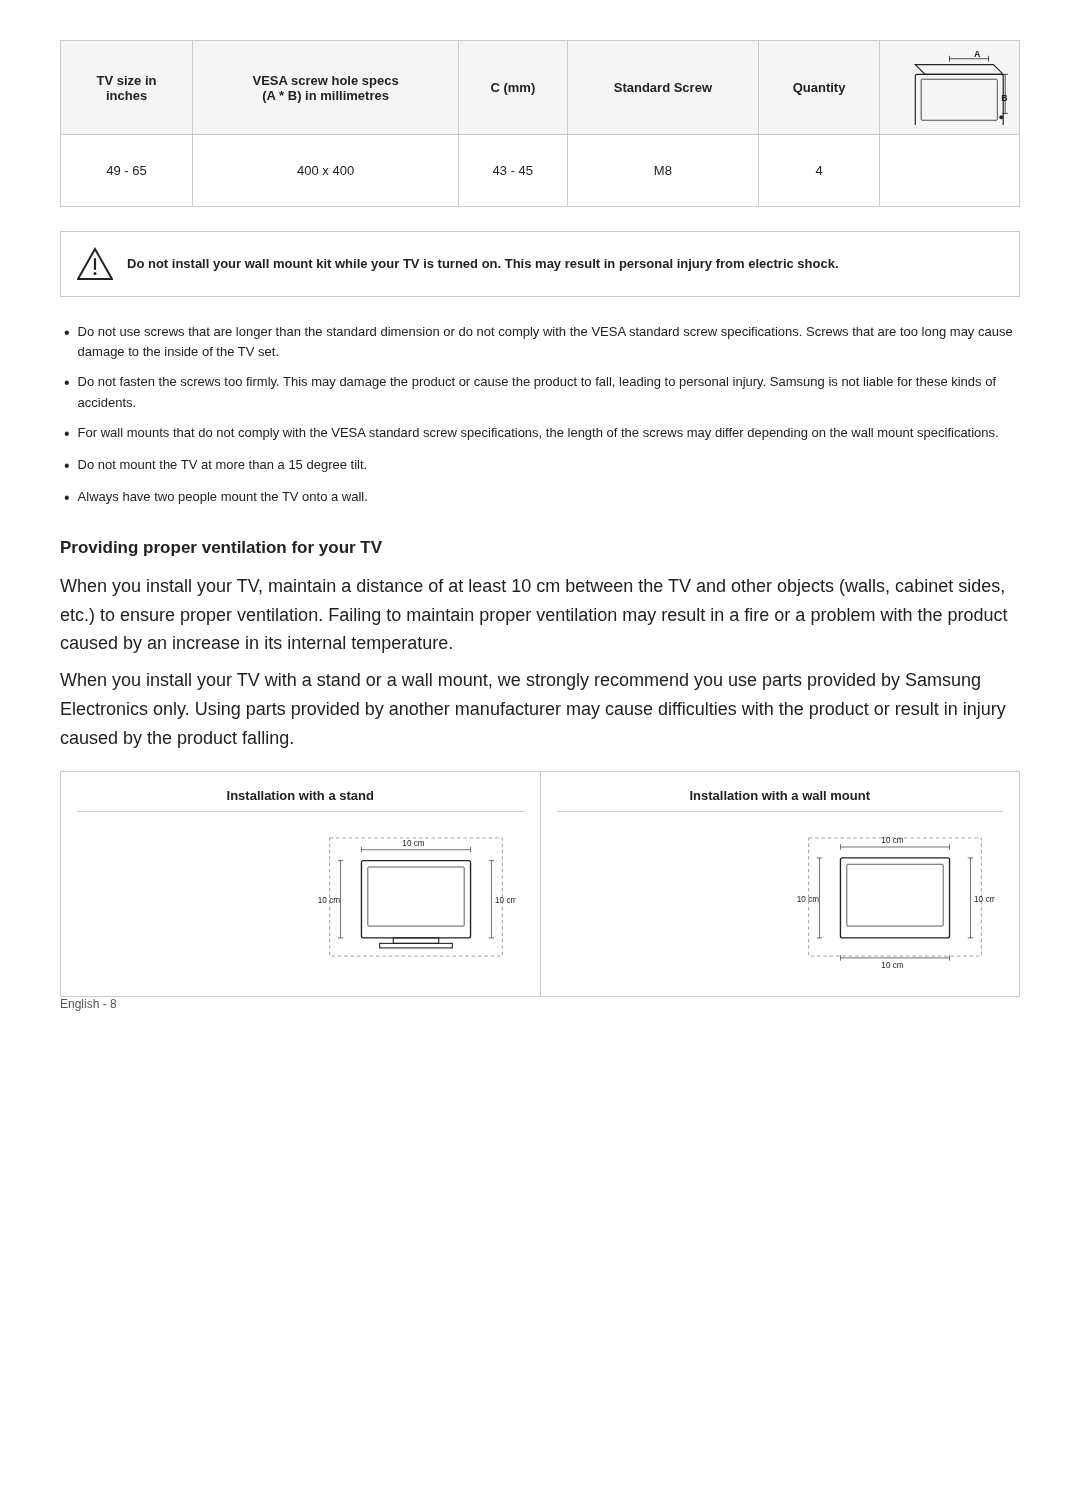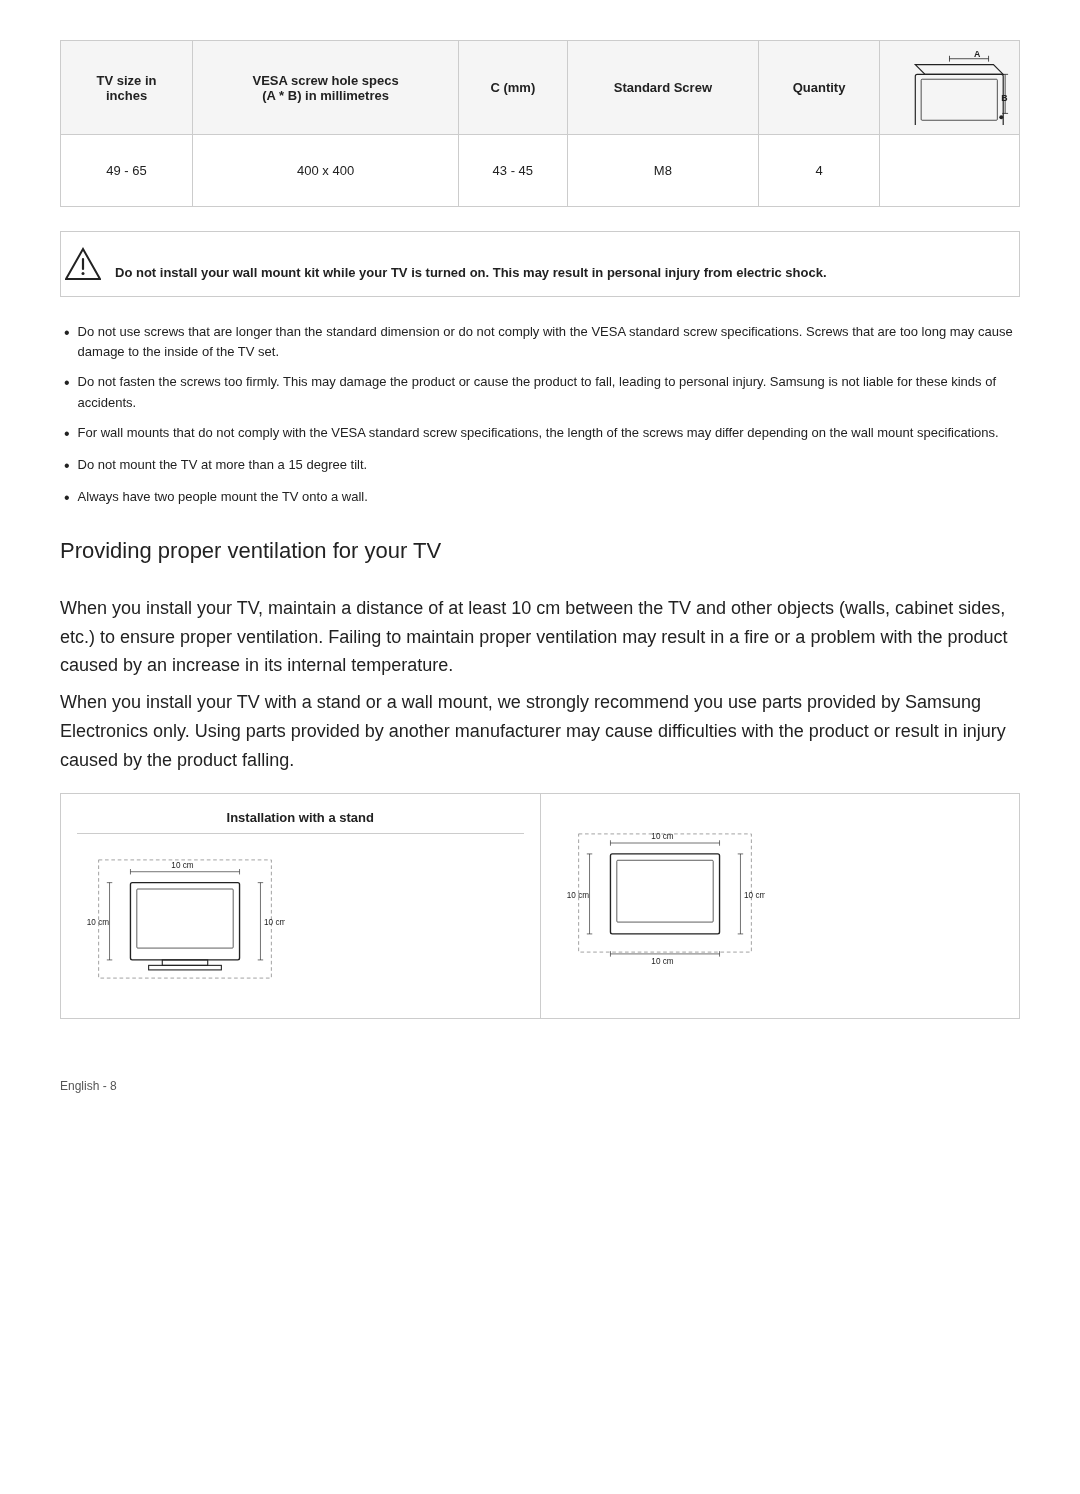--- a/index.html
+++ b/index.html
@@ -31,24 +31,24 @@
       background: #f5f5f5;
     }
     .vesa-table .img-cell {
       width: 140px;
       padding: 6px;
     }
 
     
     .warning-box {
       display: flex;
-      align-items: flex-end;
+      align-items: center;
       gap: 14px;
       border: 1px solid #ccc;
-      padding: 14px 4px;
+      padding: 14px 16px;
       margin-bottom: 18px;
       background: #fff;
     }
     .warning-icon {
       flex-shrink: 0;
       width: 36px;
       height: 36px;
     }
     .warning-text {
       font-size: 13px;
@@ -75,23 +75,23 @@
     }
     .bullet-list li::before {
       content: "•";
       font-size: 16px;
       line-height: 1.4;
       flex-shrink: 0;
     }
 
     
     .section-heading {
-      font-size: 22px;
-      font-weight: normal;
-      margin-bottom: 30px;
+      font-size: 17px;
+      font-weight: bold;
+      margin-bottom: 14px;
       margin-top: 4px;
     }
 
     
     .body-para {
       font-size: 18px;
       line-height: 1.6;
       margin-bottom: 8px;
     }
 
@@ -113,32 +113,31 @@
     .vent-panel-title {
       text-align: center;
       font-size: 13px;
       font-weight: bold;
       margin-bottom: 2px;
       padding-bottom: 8px;
       border-bottom: 1px solid #ccc;
     }
     .vent-diagram-area {
       display: flex;
-      justify-content: flex-start;
+      justify-content: flex-end;
       align-items: center;
       padding: 8px;
     }
     .vent-diagram-area svg {
       width: 200px;
       height: 150px;
     }
 
     
     .page-footer {
-      margin-top: 60px;
       font-size: 12px;
       color: #555;
     }
   </style>
 </head>
 <body>
 
 <table class="vesa-table">
   <thead>
     <tr>
@@ -247,20 +246,21 @@
 
         <line x1="193" y1="40" x2="193" y2="125" stroke="#222" stroke-width="0.7"></line>
         <line x1="190" y1="40" x2="196" y2="40" stroke="#222" stroke-width="0.7"></line>
         <line x1="190" y1="125" x2="196" y2="125" stroke="#222" stroke-width="0.7"></line>
         <text x="197" y="87" font-size="9" fill="#222" font-family="Arial">10 cm</text>
       </svg>
     </div>
   </div>
 
   <div class="vent-panel">
+    <div class="vent-panel-title">Installation with a wall mount</div>
     <div class="vent-diagram-area">
       <svg viewBox="0 0 220 160" xmlns="http://www.w3.org/2000/svg">
 
         <rect x="15" y="15" width="190" height="130" fill="none" stroke="#999" stroke-width="1" stroke-dasharray="4,3"></rect>
 
         <rect x="50" y="37" width="120" height="88" rx="2" fill="none" stroke="#222" stroke-width="1.5"></rect>
 
         <rect x="57" y="44" width="106" height="68" rx="1" fill="none" stroke="#222" stroke-width="0.8"></rect>
 
         <line x1="50" y1="25" x2="170" y2="25" stroke="#222" stroke-width="0.7"></line>

